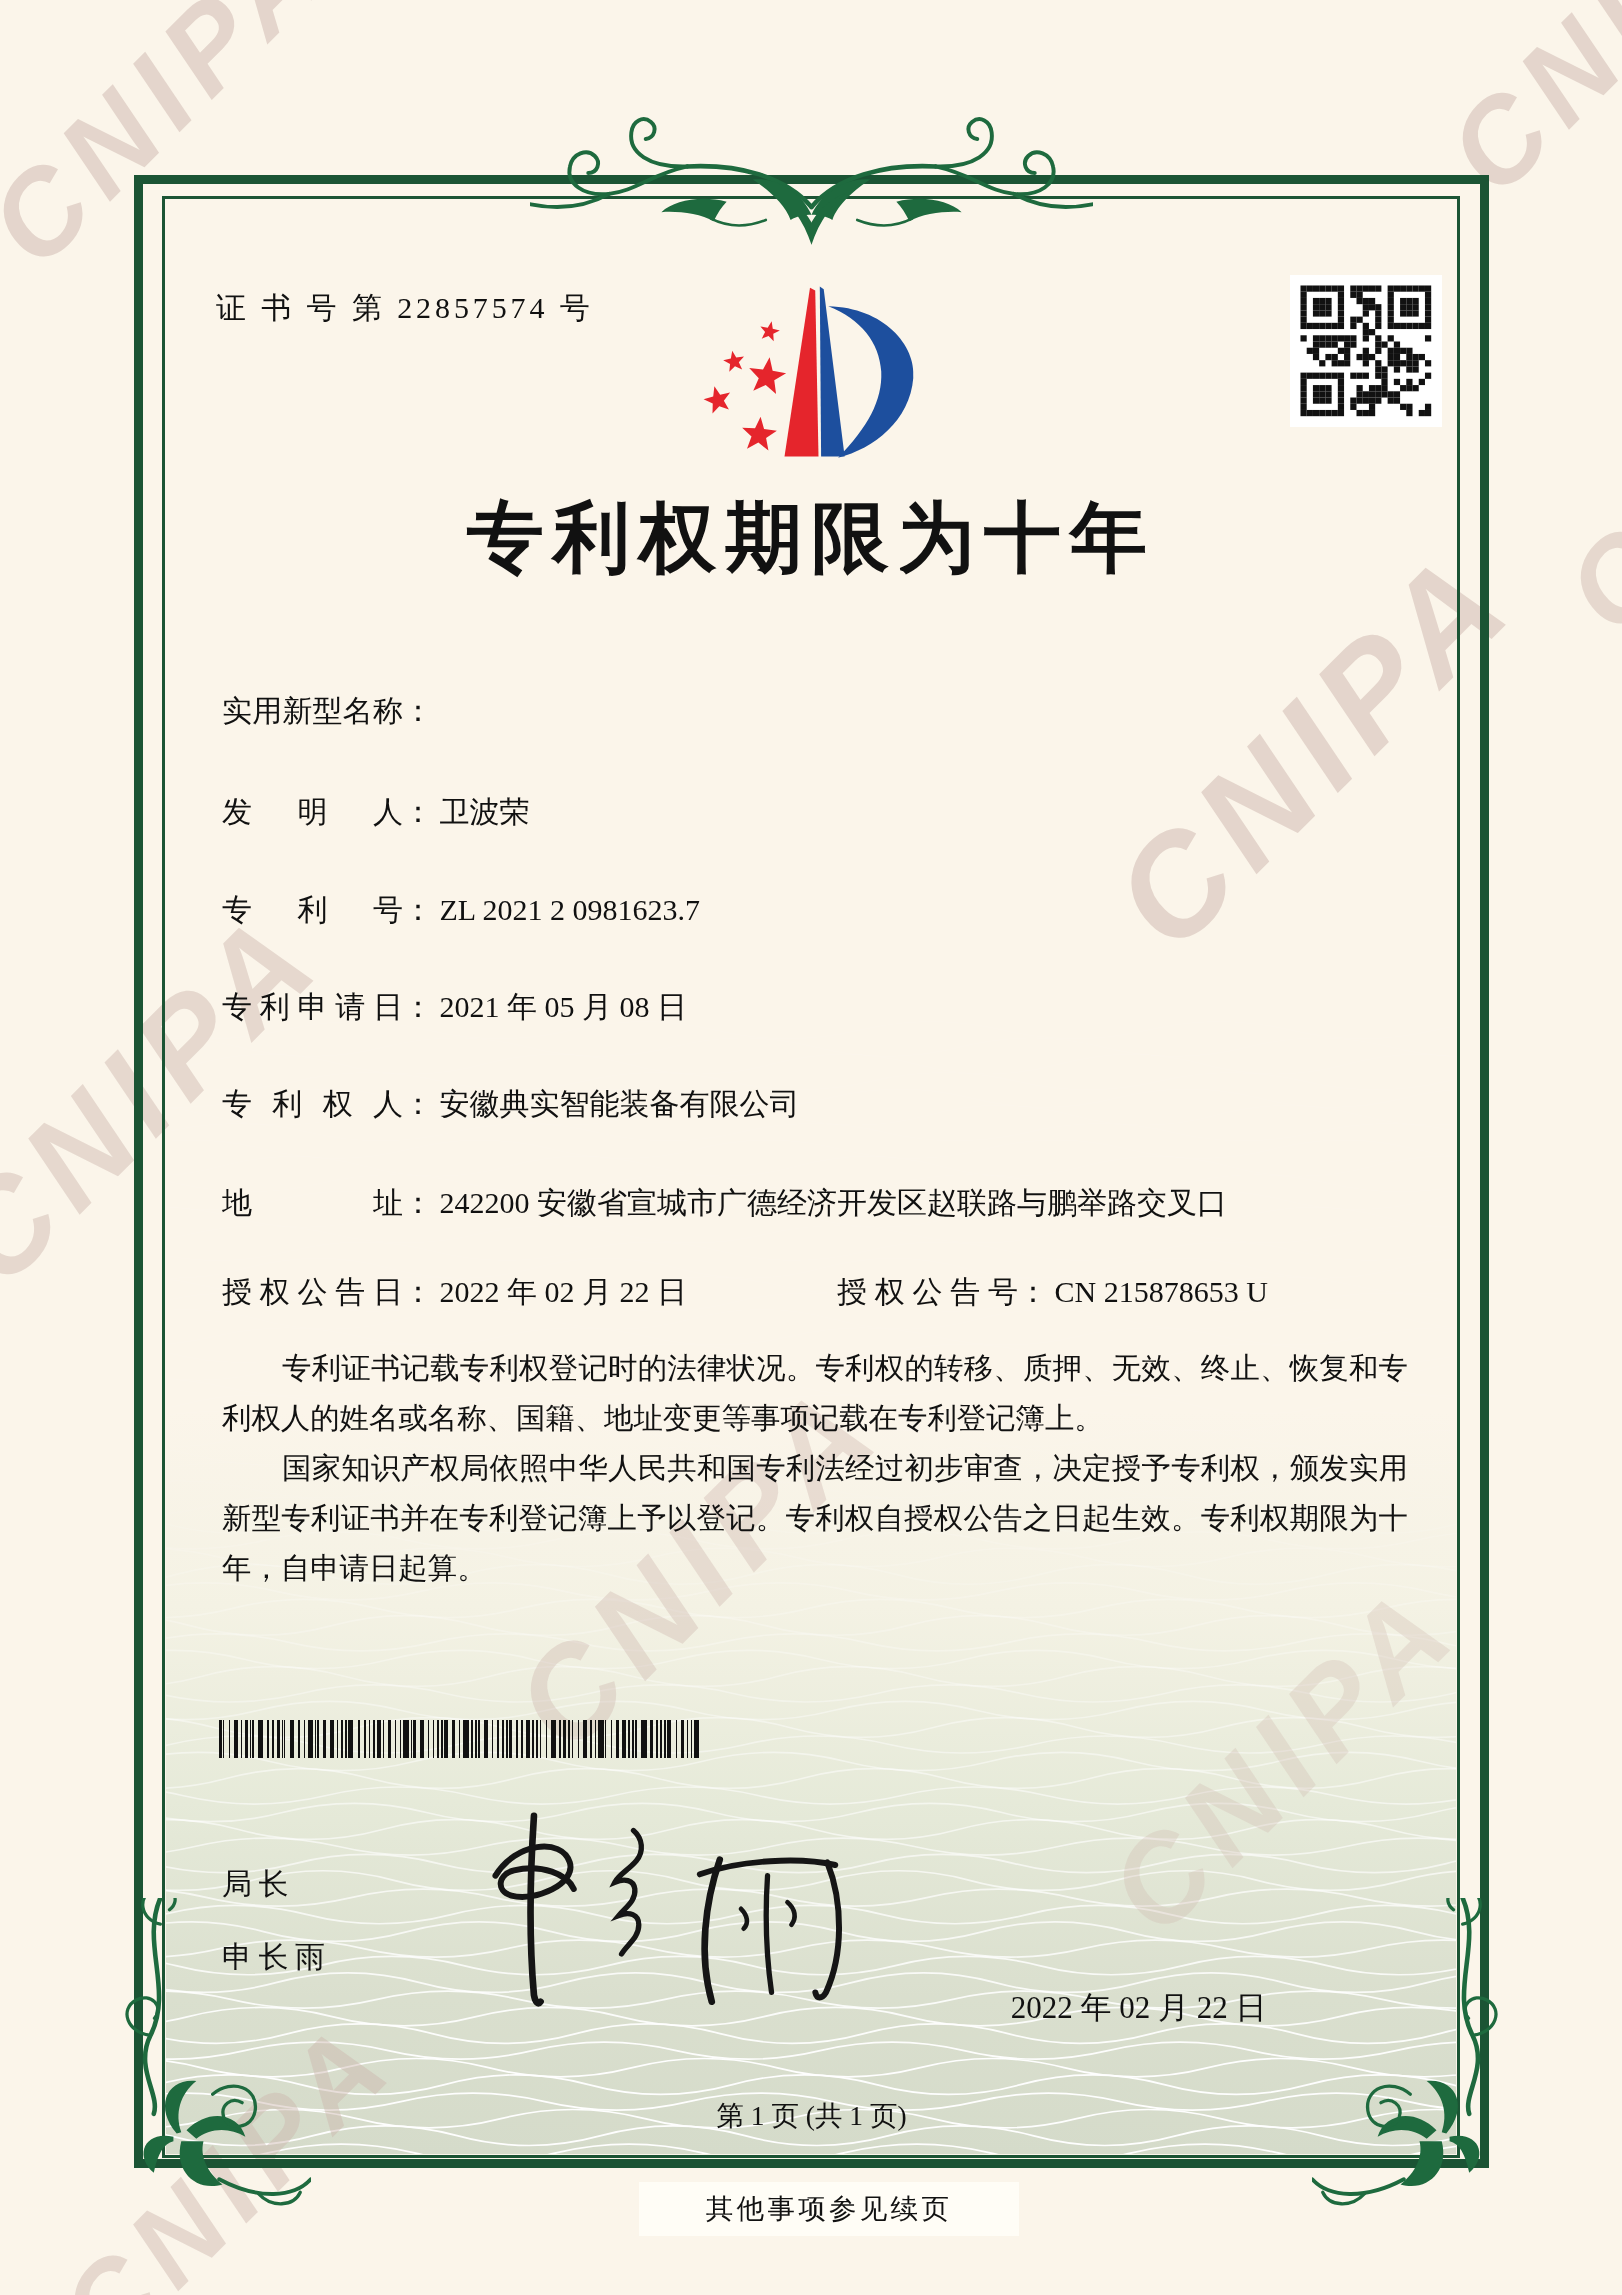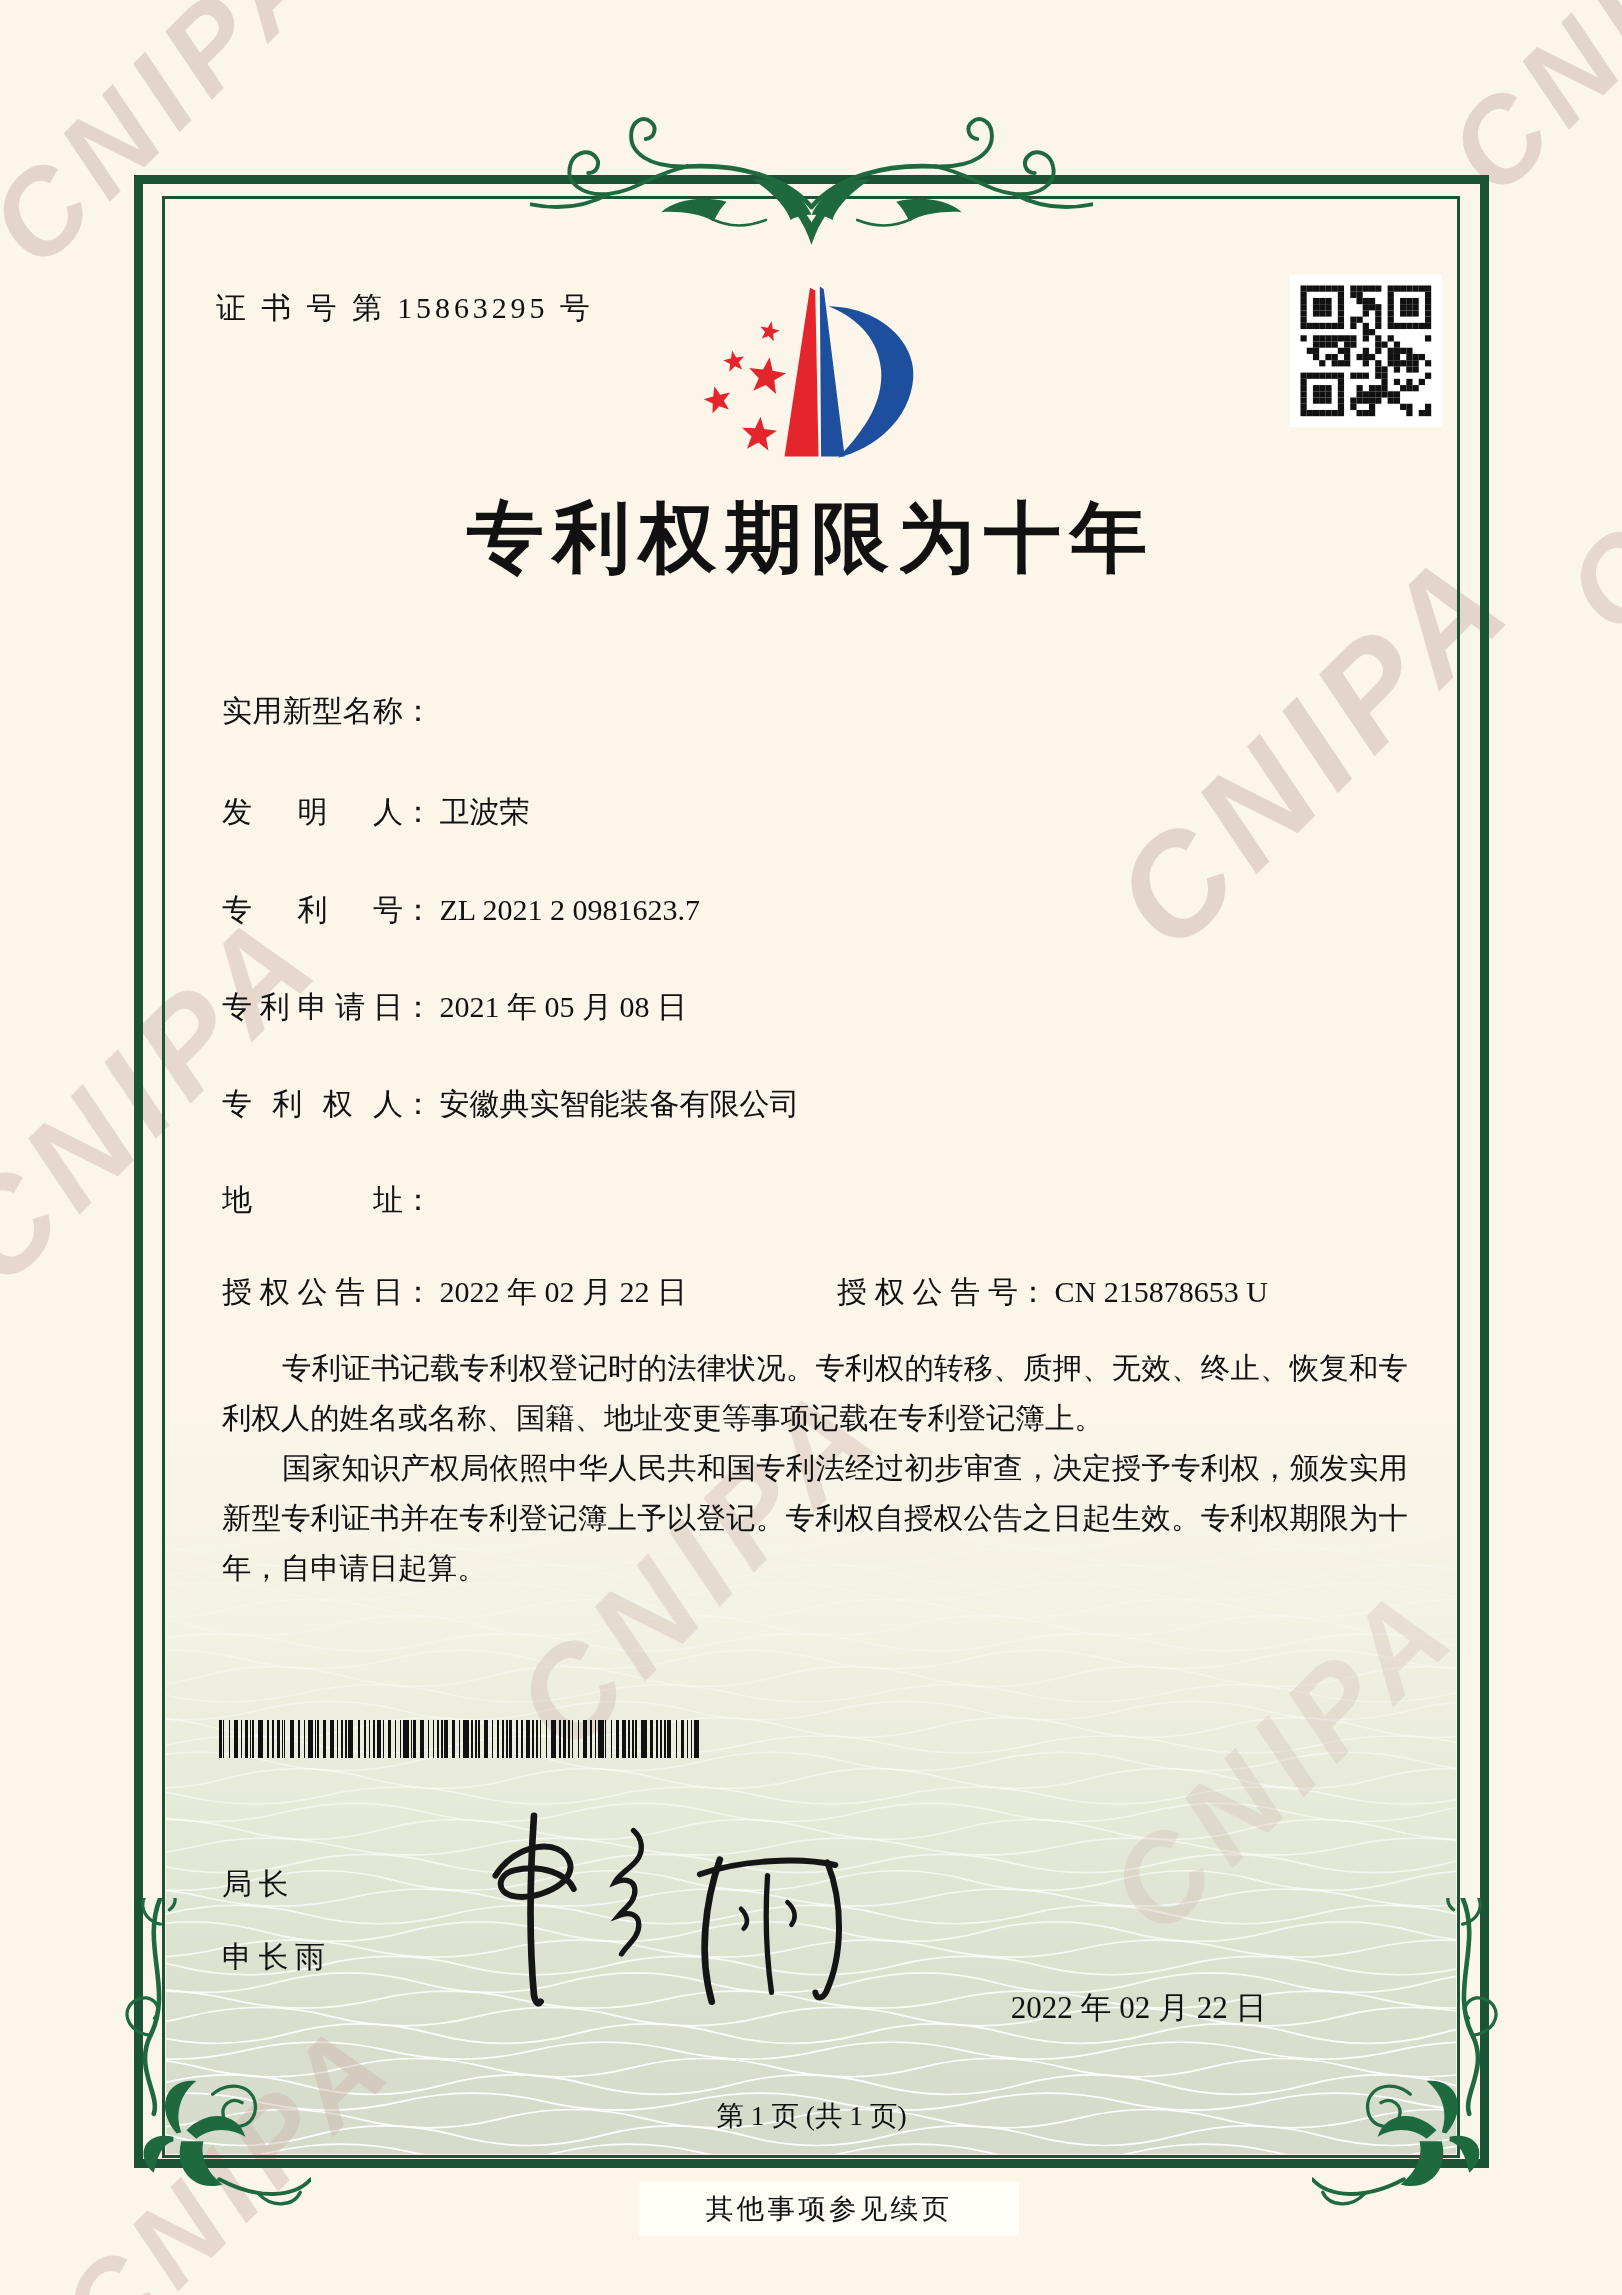--- a/index.html
+++ b/index.html
@@ -160,21 +160,21 @@
     <path d="M175,360 C140,320 160,275 205,280 C180,300 172,330 182,358 Z" fill="#1e6a3e" stroke="none"></path>
     <path d="M170,365 C125,355 110,395 140,420 C146,392 155,375 170,372 Z" fill="#1e6a3e" stroke="none"></path>
     <path d="M182,372 C170,418 205,450 245,438 C222,420 210,395 216,372 Z" fill="#1e6a3e" stroke="none"></path>
     <path d="M190,355 C225,320 270,330 280,365 C255,350 225,352 205,368 Z" fill="#1e6a3e" stroke="none"></path>
     <path d="M240,430 C300,462 355,458 380,430" stroke-width="6"></path>
     <path d="M300,452 c20,22 54,20 64,-2" stroke-width="5"></path>
     <path d="M230,300 c30,-25 70,-10 65,25 c-4,28 -40,32 -48,10 c-6,-18 12,-32 28,-22" stroke-width="5"></path>
   </g>
 </svg>
 
-<div class="abs content" id="cert-number">证 书 号 第 15863295 号</div>
+<div class="abs content" id="cert-number">证 书 号 第 22857574 号</div>
 
 <svg class="abs content" style="left:681px;top:280px;" width="275" height="183" viewBox="0 0 420 280">
   <g id="logo-stars" fill="#e5252c">
       <polygon points="138.3,63.3 140.0,74.5 150.9,77.3 140.8,82.4 141.5,93.6 133.6,85.6 123.1,89.7 128.3,79.7 121.1,71.0 132.3,72.9"></polygon>
       <polygon points="78.0,108.3 84.1,118.6 96.0,117.0 88.1,126.0 93.2,136.8 82.2,132.0 73.5,140.3 74.7,128.4 64.2,122.6 75.9,120.0"></polygon>
       <polygon points="135.2,118.3 139.8,138.9 160.5,142.8 142.3,153.5 145.1,174.5 129.2,160.5 110.2,169.6 118.6,150.2 104.0,134.8 125.1,136.9"></polygon>
       <polygon points="50.7,162.7 59.5,175.4 74.7,172.3 65.2,184.6 72.9,198.1 58.2,193.0 47.8,204.4 48.2,188.9 34.1,182.5 48.9,178.1"></polygon>
       <polygon points="121.4,209.1 126.7,228.1 146.3,230.7 129.8,241.6 133.4,261.0 118.0,248.7 100.6,258.1 107.5,239.6 93.2,226.1 112.9,226.9"></polygon>
     </g>
   <path d="M197,12 L205,16 L210,270 L158,270 Z" fill="#e5252c"></path>
@@ -463,20 +463,21 @@
     </span>
     <span class="colon">：</span>
   <span class="value">安徽典实智能装备有限公司</span>
 </div>
 <div class="row content" id="row-address" style="top:1180px;">
   <span class="jlabel">
       <span>地</span>
       <span>址</span>
     </span>
     <span class="colon">：</span>
+  <span class="value">242200 安徽省宣城市广德经济开发区赵联路与鹏举路交叉口</span>
 </div>
 <div class="row content" id="row-grant" style="top:1272px;">
   <span class="jlabel">
       <span>授</span>
       <span>权</span>
       <span>公</span>
       <span>告</span>
       <span>日</span>
     </span>
     <span class="colon">：</span>

